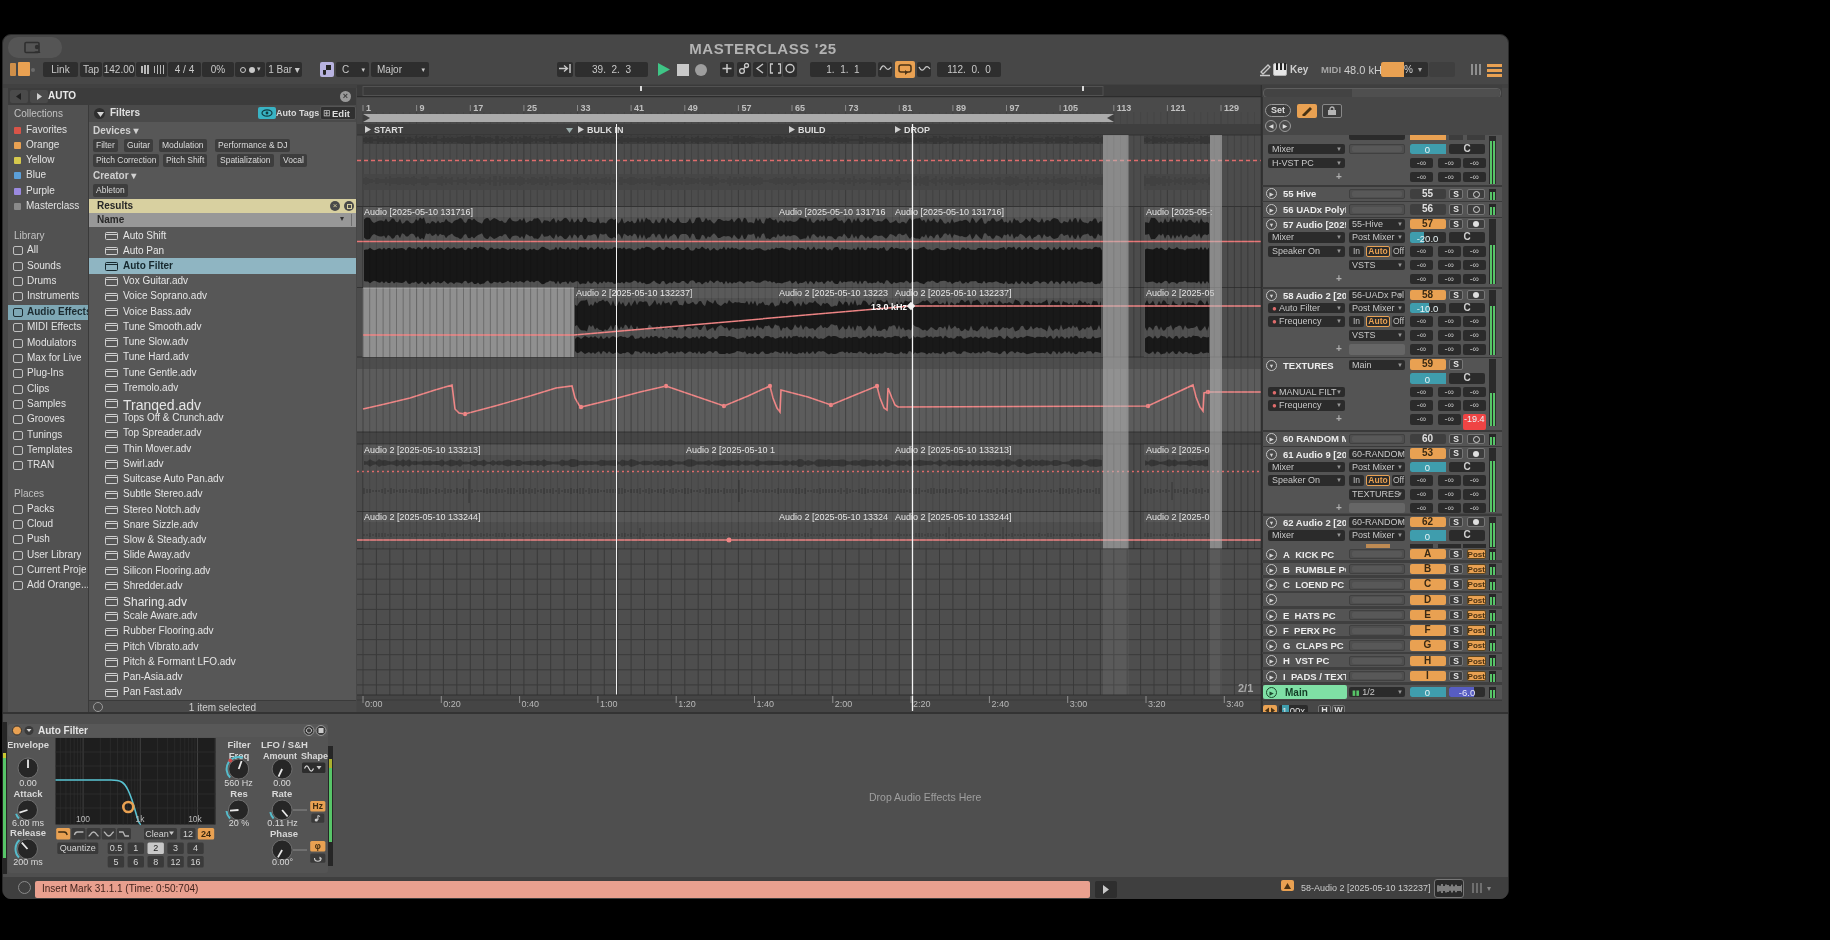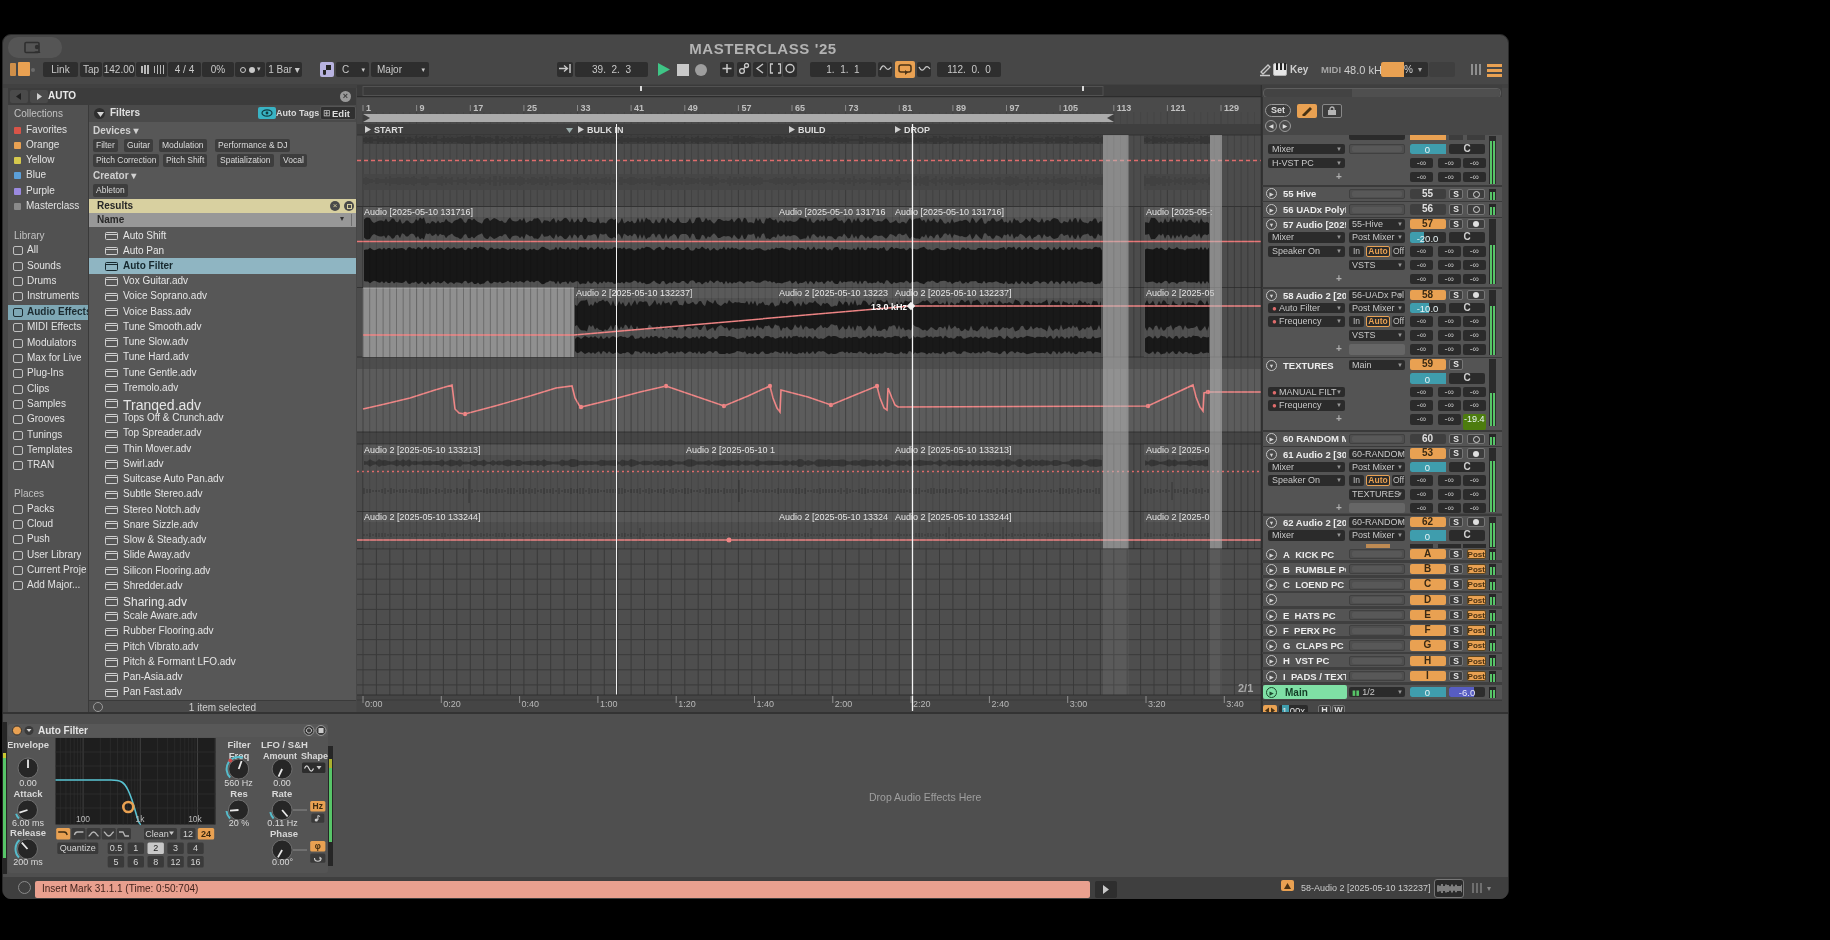--- a/index.html
+++ b/index.html
@@ -162,21 +162,21 @@
     <div style="position:absolute;left:27px;top:503.2px;white-space:nowrap;font-size:10px;color:#e2e2e2;max-width:61px;overflow:hidden;">Packs</div>
     <div style="position:absolute;left:13px;top:520.3px;width:10px;height:9px;border:1px solid #c0c0c0;border-radius:2px;"></div>
     <div style="position:absolute;left:27px;top:518.3px;white-space:nowrap;font-size:10px;color:#e2e2e2;max-width:61px;overflow:hidden;">Cloud</div>
     <div style="position:absolute;left:13px;top:535.4px;width:10px;height:9px;border:1px solid #c0c0c0;border-radius:2px;"></div>
     <div style="position:absolute;left:27px;top:533.4px;white-space:nowrap;font-size:10px;color:#e2e2e2;max-width:61px;overflow:hidden;">Push</div>
     <div style="position:absolute;left:13px;top:550.5px;width:10px;height:9px;border:1px solid #c0c0c0;border-radius:2px;"></div>
     <div style="position:absolute;left:27px;top:548.5px;white-space:nowrap;font-size:10px;color:#e2e2e2;max-width:61px;overflow:hidden;">User Library</div>
     <div style="position:absolute;left:13px;top:565.6px;width:10px;height:9px;border:1px solid #c0c0c0;border-radius:2px;"></div>
     <div style="position:absolute;left:27px;top:563.6px;white-space:nowrap;font-size:10px;color:#e2e2e2;max-width:61px;overflow:hidden;">Current Proje</div>
     <div style="position:absolute;left:13px;top:580.7px;width:10px;height:9px;border:1px solid #c0c0c0;border-radius:2px;"></div>
-    <div style="position:absolute;left:27px;top:578.7px;white-space:nowrap;font-size:10px;color:#e2e2e2;max-width:61px;overflow:hidden;">Add Major...</div>
+    <div style="position:absolute;left:27px;top:578.7px;white-space:nowrap;font-size:10px;color:#e2e2e2;max-width:61px;overflow:hidden;">Add Orange...</div>
     <div style="position:absolute;left:89px;top:105px;width:267px;height:17px;background:#4a4a4a;"></div>
     <div style="position:absolute;left:94px;top:108px;width:11px;height:11px;background:#2e2e2e;border-radius:50%;"></div>
     <svg style="position:absolute;left:96.5px;top:111.5px;" width="7" height="6">
       <path d="M0 0h7L3.5 5z" fill="#d5d5d5"></path>
     </svg>
     <div style="position:absolute;left:110px;top:107px;white-space:nowrap;font-size:10px;font-weight:bold;color:#e0e0e0;">Filters</div>
     <div style="position:absolute;left:258px;top:107px;width:18px;height:12px;background:#39b3c4;border-radius:2px;"></div>
     <svg style="position:absolute;left:261px;top:109px;" width="12" height="8">
       <ellipse cx="6" cy="4" rx="5" ry="3.2" fill="none" stroke="#0e3d44" stroke-width="1.2"></ellipse>
       <circle cx="6" cy="4" r="1.4" fill="#0e3d44"></circle>
@@ -1273,41 +1273,41 @@
     <div style="position:absolute;left:1409.8px;top:386.7px;width:23.5px;height:10.5px;background:#2b2b2b;border-radius:2px;color:#c2c2c2;font-size:9px;line-height:10.5px;text-align:center;">-∞</div>
     <div style="position:absolute;left:1437.5px;top:386.7px;width:23.5px;height:10.5px;background:#2b2b2b;border-radius:2px;color:#c2c2c2;font-size:9px;line-height:10.5px;text-align:center;">-∞</div>
     <div style="position:absolute;left:1462.6px;top:386.7px;width:23.5px;height:10.5px;background:#2b2b2b;border-radius:2px;color:#c2c2c2;font-size:9px;line-height:10.5px;text-align:center;">-∞</div>
     <div style="position:absolute;left:1268px;top:400.4px;width:77px;height:10.5px;background:#2b2b2b;border-radius:2px;color:#c8c8c8;font-size:9px;line-height:10.5px;padding:0 4px;overflow:hidden;white-space:nowrap;"><span style="color:#e06c6c;font-size:8px;">● </span>Frequency<span style="position:absolute;right:3px;font-size:6px;color:#999;">▼</span></div>
     <div style="position:absolute;left:1409.8px;top:400.4px;width:23.5px;height:10.5px;background:#2b2b2b;border-radius:2px;color:#c2c2c2;font-size:9px;line-height:10.5px;text-align:center;">-∞</div>
     <div style="position:absolute;left:1437.5px;top:400.4px;width:23.5px;height:10.5px;background:#2b2b2b;border-radius:2px;color:#c2c2c2;font-size:9px;line-height:10.5px;text-align:center;">-∞</div>
     <div style="position:absolute;left:1462.6px;top:400.4px;width:23.5px;height:10.5px;background:#2b2b2b;border-radius:2px;color:#c2c2c2;font-size:9px;line-height:10.5px;text-align:center;">-∞</div>
     <div style="position:absolute;left:1336px;top:413px;white-space:nowrap;font-size:10px;color:#b0b0b0;font-weight:bold;">+</div>
     <div style="position:absolute;left:1409.8px;top:414.1px;width:23.5px;height:10.5px;background:#2b2b2b;border-radius:2px;color:#c2c2c2;font-size:9px;line-height:10.5px;text-align:center;">-∞</div>
     <div style="position:absolute;left:1437.5px;top:414.1px;width:23.5px;height:10.5px;background:#2b2b2b;border-radius:2px;color:#c2c2c2;font-size:9px;line-height:10.5px;text-align:center;">-∞</div>
-    <div style="position:absolute;left:1462.6px;top:414.1px;width:23.5px;height:16px;background:#4d7c0f;border-radius:2px;color:#eaf6f8;font-size:9px;line-height:10.5px;text-align:center;">-19.4</div>
+    <div style="position:absolute;left:1462.6px;top:414.1px;width:23.5px;height:16px;background:#ef4444;border-radius:2px;color:#eaf6f8;font-size:9px;line-height:10.5px;text-align:center;">-19.4</div>
     <div style="position:absolute;left:1489px;top:359px;width:6.5px;height:67px;background:#2a2a2a;"></div>
     <div style="position:absolute;left:1489.5px;top:392.5px;width:2.2px;height:33.5px;background:#57c568;"></div>
     <div style="position:absolute;left:1492.5px;top:392.5px;width:2.2px;height:33.5px;background:#57c568;"></div>
     <div style="position:absolute;left:1262px;top:430px;width:240px;height:1.5px;background:#3a3a3a;"></div>
     <div style="position:absolute;left:1263px;top:431.5px;width:239px;height:14px;background:#545454;"></div>
     <div style="position:absolute;left:1266px;top:433px;width:11px;height:11px;border:1.2px solid #c5c5c5;border-radius:50%;color:#d5d5d5;font-size:5.5px;line-height:10px;text-align:center;background:#4a4a4a;">▶</div>
     <div style="position:absolute;left:1283px;top:433px;white-space:nowrap;font-size:9.5px;color:#ececec;font-weight:bold;max-width:63px;overflow:hidden;">60 RANDOM M</div>
     <div style="position:absolute;left:1349px;top:433.5px;width:56px;height:10.5px;background:#4f4f4f;border:1px solid #404040;border-radius:2px;"></div>
     <div style="position:absolute;left:1352px;top:436.0px;width:50px;height:6px;background:#585858;border-radius:2px;"></div>
     <div style="position:absolute;left:1409.5px;top:433.5px;width:36px;height:10.5px;background:#3f3f3f;border-radius:2px;color:#e0e0e0;font-size:10px;line-height:10.5px;text-align:center;font-weight:bold;">60</div>
     <div style="position:absolute;left:1449px;top:433.5px;width:14px;height:10.5px;background:#3d3d3d;border:1px solid #777;border-radius:2px;color:#e8e8e8;font-size:8.5px;line-height:8.5px;text-align:center;font-weight:bold;">S</div>
     <div style="position:absolute;left:1467px;top:433.5px;width:18px;height:10.5px;background:#3d3d3d;border:1px solid #777;border-radius:2px;"></div>
     <div style="position:absolute;left:1473px;top:435.5px;width:7px;height:7px;border:1.3px solid #d8d8d8;border-radius:50%;"></div>
     <div style="position:absolute;left:1489px;top:433.5px;width:6.5px;height:11px;background:#262626;"></div>
     <div style="position:absolute;left:1489.5px;top:436.5px;width:2.2px;height:8px;background:#57c568;"></div>
     <div style="position:absolute;left:1492.5px;top:436.5px;width:2.2px;height:8px;background:#57c568;"></div>
     <div style="position:absolute;left:1262px;top:445.5px;width:240px;height:1.5px;background:#3a3a3a;"></div>
     <div style="position:absolute;left:1263px;top:447px;width:239px;height:66px;background:#545454;"></div>
     <div style="position:absolute;left:1266px;top:448.5px;width:11px;height:11px;border:1.2px solid #c5c5c5;border-radius:50%;color:#d5d5d5;font-size:5.5px;line-height:10px;text-align:center;background:#4a4a4a;">▼</div>
-    <div style="position:absolute;left:1283px;top:448.5px;white-space:nowrap;font-size:9.5px;color:#ececec;font-weight:bold;max-width:63px;overflow:hidden;">61 Audio 2 [30</div>
+    <div style="position:absolute;left:1283px;top:448.5px;white-space:nowrap;font-size:9.5px;color:#ececec;font-weight:bold;max-width:63px;overflow:hidden;">61 Audio 9 [20</div>
     <div style="position:absolute;left:1349px;top:448.5px;width:56px;height:10.5px;background:#2b2b2b;border-radius:2px;color:#c8c8c8;font-size:9px;line-height:10.5px;padding:0 3px;overflow:hidden;white-space:nowrap;">60-RANDOM<span style="position:absolute;right:2px;font-size:6px;color:#999;">▼</span></div>
     <div style="position:absolute;left:1409.5px;top:448px;width:36px;height:10.5px;background:#e9a152;border-radius:2px;color:#3a2a14;font-size:10px;line-height:10.5px;text-align:center;font-weight:bold;">53</div>
     <div style="position:absolute;left:1449px;top:448px;width:14px;height:10.5px;background:#3d3d3d;border:1px solid #777;border-radius:2px;color:#e8e8e8;font-size:8.5px;line-height:8.5px;text-align:center;font-weight:bold;">S</div>
     <div style="position:absolute;left:1467px;top:448px;width:18px;height:10.5px;background:#3d3d3d;border:1px solid #777;border-radius:2px;"></div>
     <div style="position:absolute;left:1473px;top:450.5px;width:6px;height:6px;background:#e0e0e0;border-radius:50%;"></div>
     <div style="position:absolute;left:1268px;top:461.5px;width:77px;height:10.5px;background:#2b2b2b;border-radius:2px;color:#c8c8c8;font-size:9px;line-height:10.5px;padding:0 4px;overflow:hidden;white-space:nowrap;">Mixer<span style="position:absolute;right:3px;font-size:6px;color:#999;">▼</span></div>
     <div style="position:absolute;left:1349px;top:461.5px;width:56px;height:10.5px;background:#2b2b2b;border-radius:2px;color:#c8c8c8;font-size:9px;line-height:10.5px;padding:0 3px;overflow:hidden;white-space:nowrap;">Post Mixer<span style="position:absolute;right:2px;font-size:6px;color:#999;">▼</span></div>
     <div style="position:absolute;left:1409.5px;top:461.5px;width:36px;height:10.5px;background:#2d2d2d;border-radius:2px;"></div>
     <div style="position:absolute;left:1409.5px;top:461.5px;width:36px;height:10.5px;background:#3f9dad;border-radius:2px 0 0 2px;"></div>
     <div style="position:absolute;left:1409.5px;top:462.0px;white-space:nowrap;width:36px;text-align:center;font-size:9.5px;color:#e8f4f6;">0</div>

